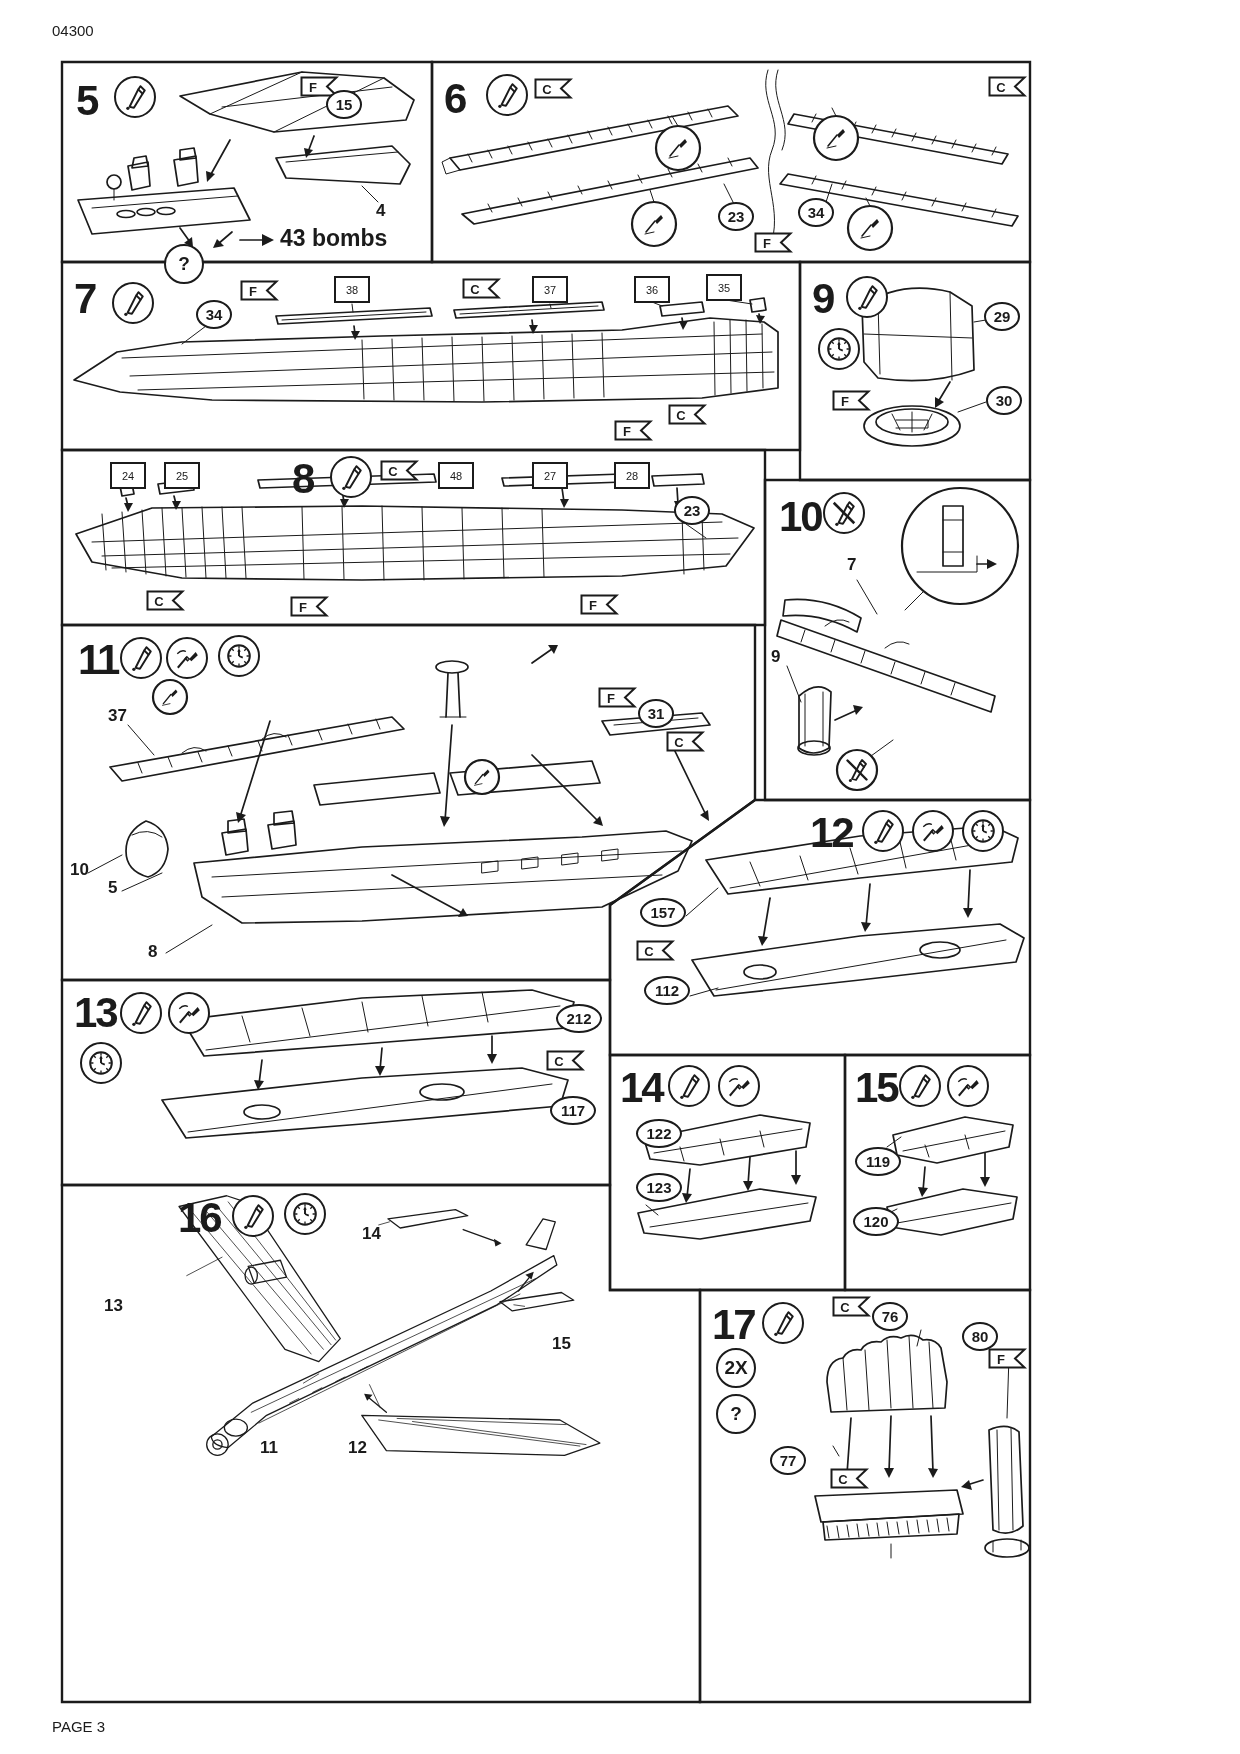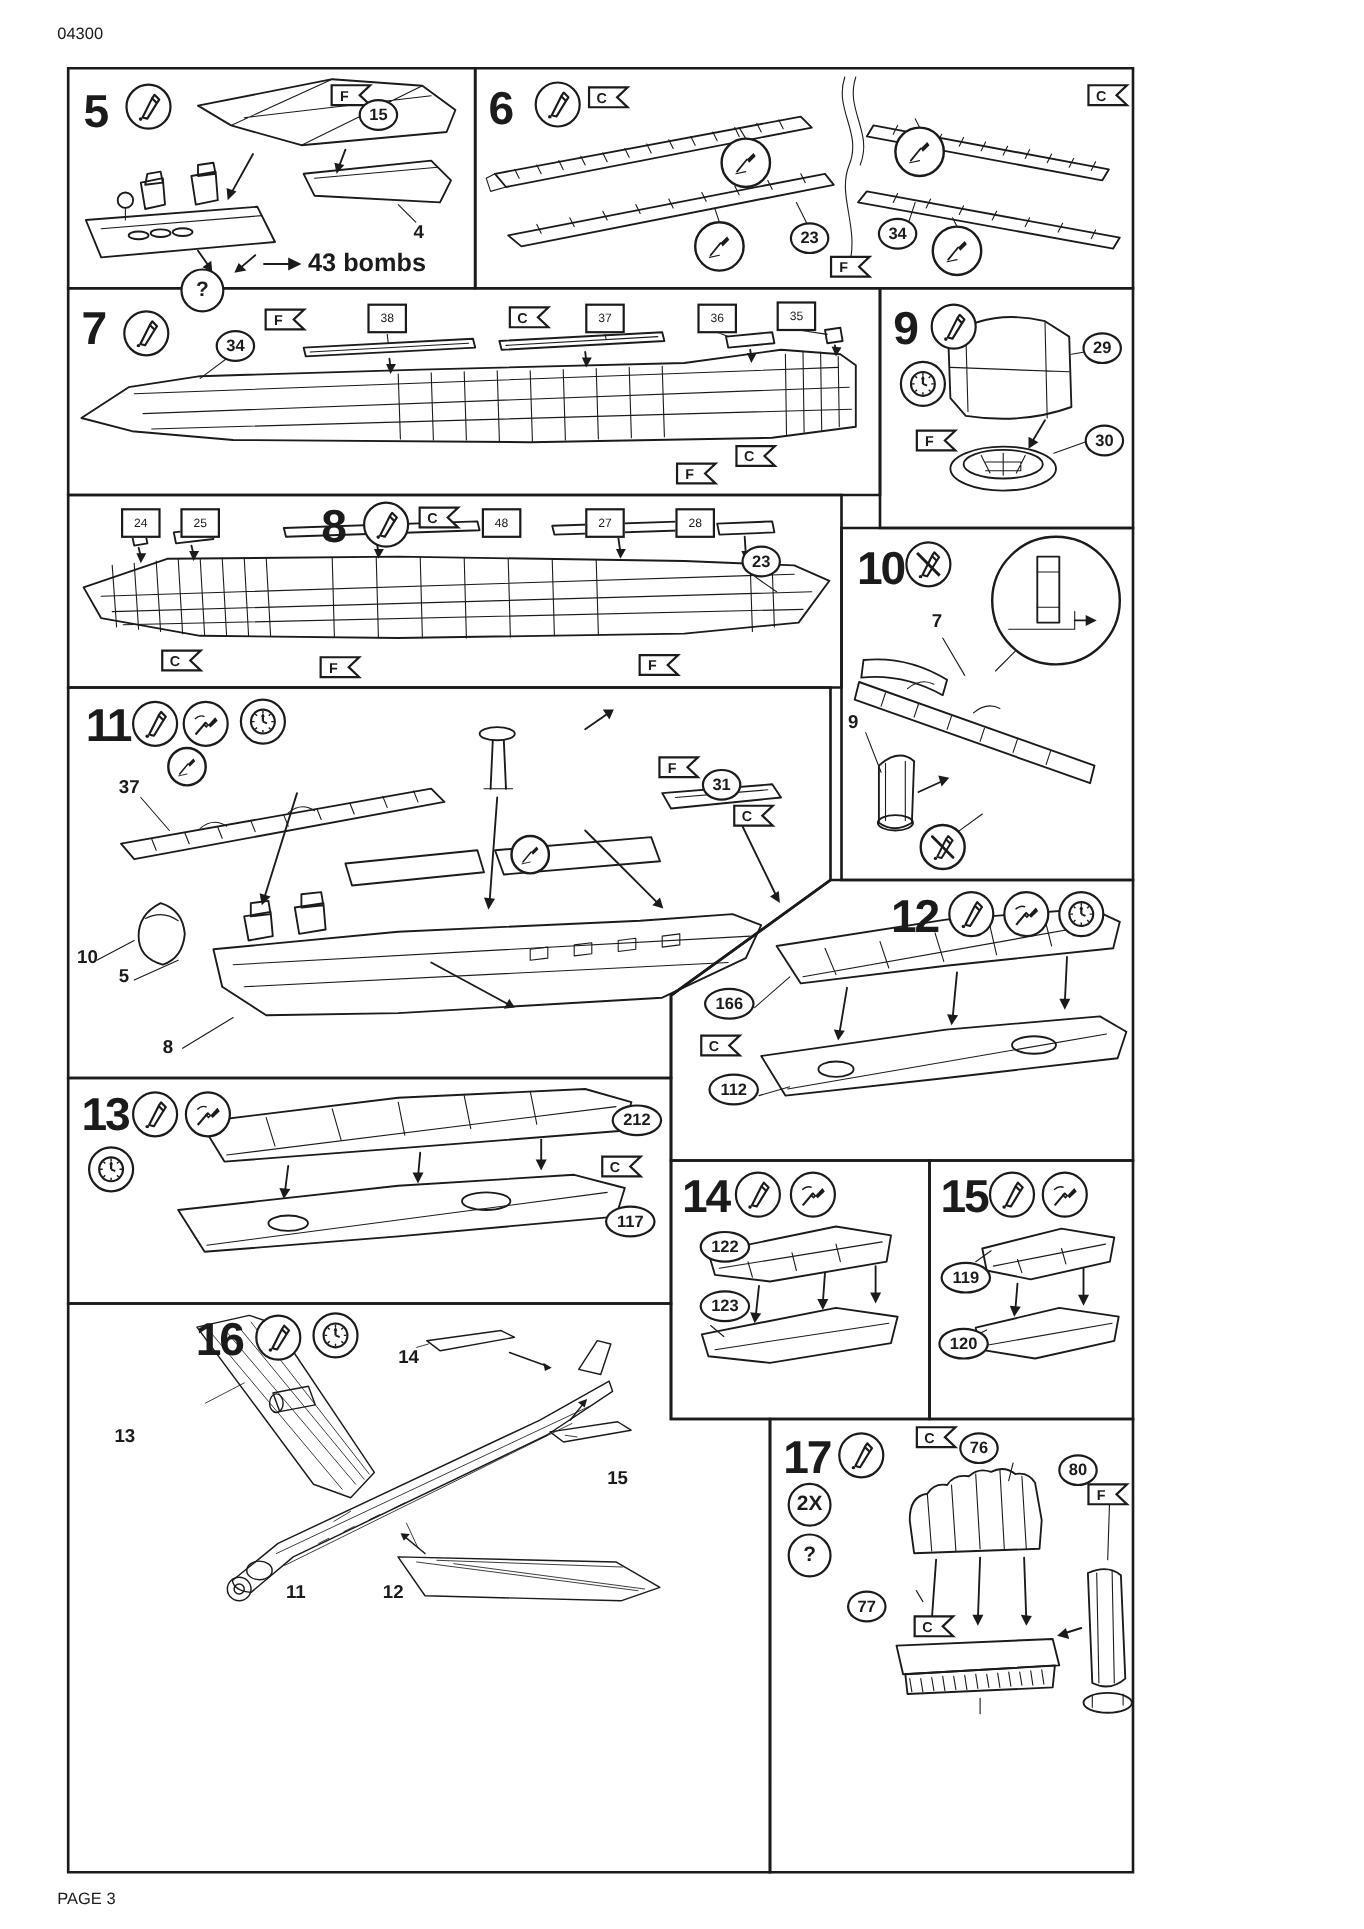--- a/index.html
+++ b/index.html
@@ -468,21 +468,21 @@
     <div class="icirc" style="left:302px;top:10px">
         <svg viewBox="0 0 24 24">
           <use href="#i-paint"></use>
         </svg>
       </div>
     <div class="icirc" style="left:352px;top:10px">
         <svg viewBox="0 0 24 24">
           <use href="#i-clock"></use>
         </svg>
       </div>
-    <div class="pcirc w3" style="left:30px;top:98px">166</div>
+    <div class="pcirc w3" style="left:30px;top:98px">157</div>
     <svg class="flag" style="left:26px;top:140px" viewBox="0 0 38 21">
       <polygon points="1.5,1.5 36.5,1.5 27,10.5 36.5,19.5 1.5,19.5" fill="#fff" stroke="#1b1b1b" stroke-width="2"></polygon>
       <text x="13" y="15.5" text-anchor="middle" fill="#1b1b1b">C</text>
     </svg>
     <div class="pcirc w3" style="left:34px;top:176px">112</div>
   </section>
 
   <section class="panel" style="left:62px;top:980px;width:548px;height:205px">
     <svg class="art" viewBox="0 0 548 205">
       <g fill="none" stroke="#1b1b1b" stroke-width="1.7" stroke-linecap="round" stroke-linejoin="round">

